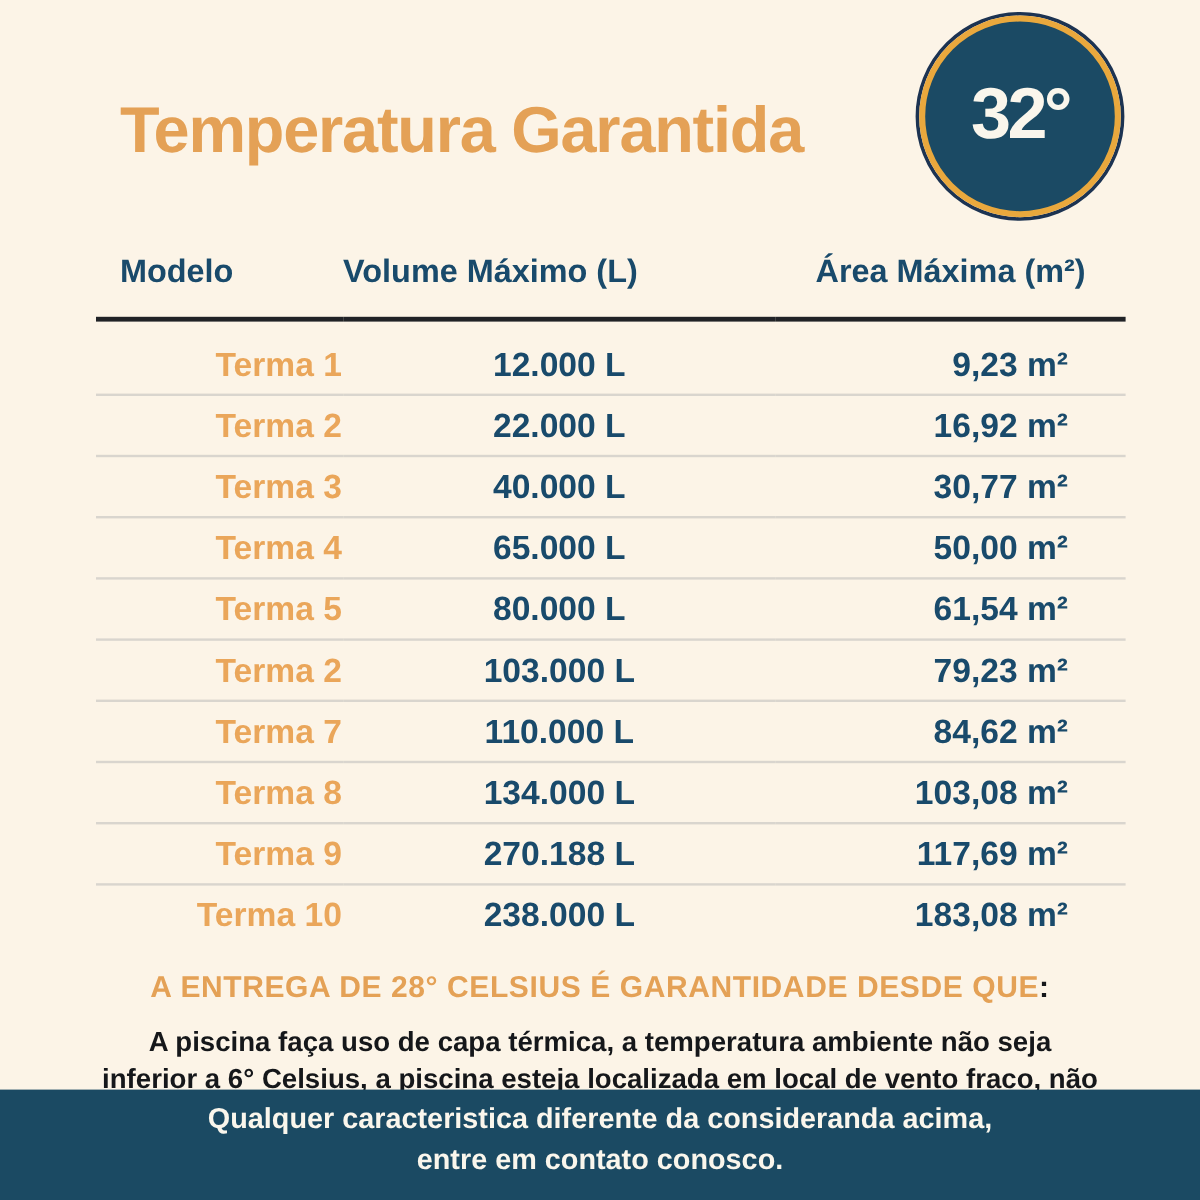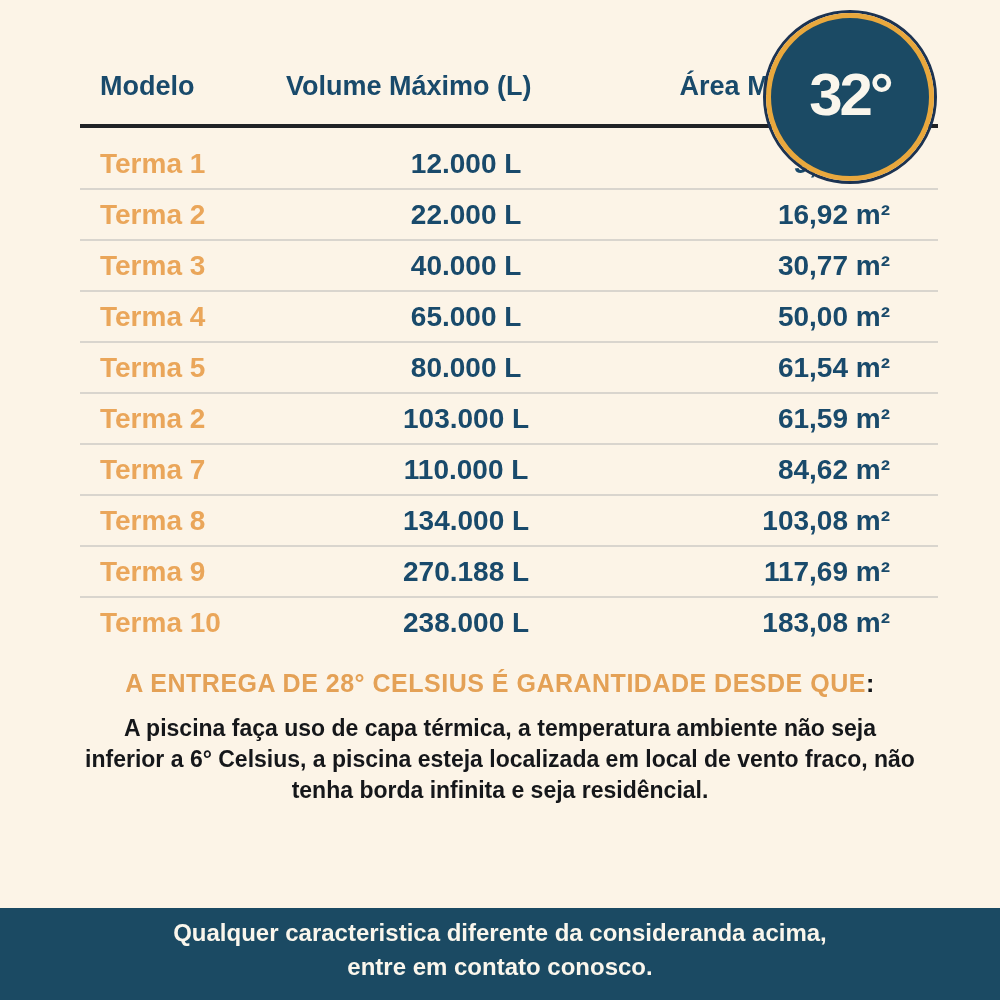--- a/index.html
+++ b/index.html
@@ -75,21 +75,21 @@
   .models th.col-area { text-align: center; }
 
   .models td {
     font-size: 28px;
     font-weight: 700;
     height: 47px;
     vertical-align: middle;
   }
   .models tr:not(:last-child) td { border-bottom: 2px solid var(--separator, #D9D5CE); }
   .models tr:first-child td { padding-top: 12px; }
-  .models td.cell-model { text-align: left; padding-left: 20px; color: var(--row-orange, #EAA65A); }
+  .models td.cell-model { text-align: right; padding-left: 20px; color: var(--row-orange, #EAA65A); }
   .models td.cell-volume { text-align: center; color: var(--navy, #194A6B); }
   .models td.cell-area { text-align: right; padding-right: 48px; color: var(--navy, #194A6B); }
 
   
   .guarantee-headline {
     margin-top: 22px;
     text-align: center;
     font-size: 25px;
     font-weight: 700;
     letter-spacing: 0.5px;
@@ -129,20 +129,21 @@
 <body>
 
 <div class="page">
 
   <div class="badge">
     <div class="badge-inner">
       <span class="badge-value">32°</span>
     </div>
   </div>
 
+  <h1 class="title">Temperatura Garantida</h1>
 
   <table class="models">
     <colgroup>
         <col class="c1">
         <col class="c2">
         <col class="c3">
       </colgroup>
     <thead>
       <tr>
         <th class="col-model">Modelo</th>
@@ -172,21 +173,21 @@
         <td class="cell-area">50,00 m²</td>
       </tr>
       <tr>
         <td class="cell-model">Terma 5</td>
         <td class="cell-volume">80.000 L</td>
         <td class="cell-area">61,54 m²</td>
       </tr>
       <tr>
         <td class="cell-model">Terma 2</td>
         <td class="cell-volume">103.000 L</td>
-        <td class="cell-area">61,59 m²</td>
+        <td class="cell-area">79,23 m²</td>
       </tr>
       <tr>
         <td class="cell-model">Terma 7</td>
         <td class="cell-volume">110.000 L</td>
         <td class="cell-area">84,62 m²</td>
       </tr>
       <tr>
         <td class="cell-model">Terma 8</td>
         <td class="cell-volume">134.000 L</td>
         <td class="cell-area">103,08 m²</td>

